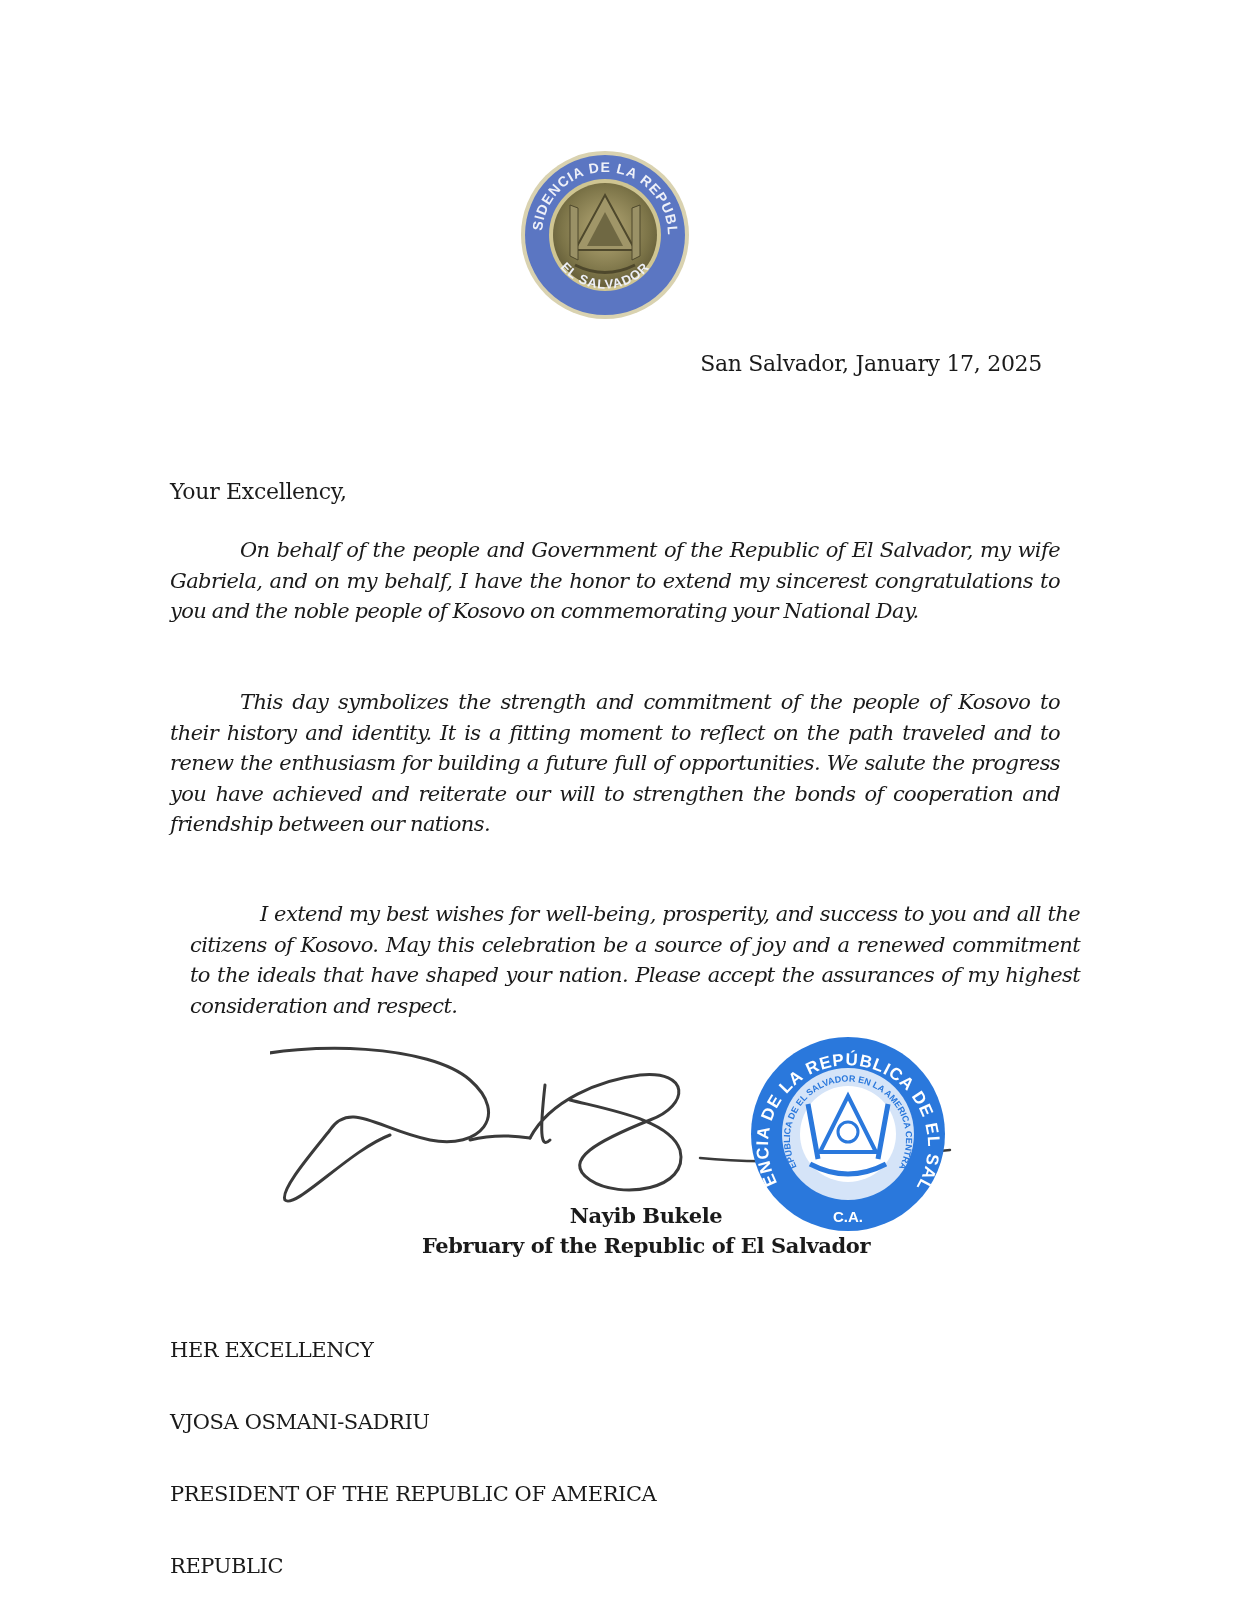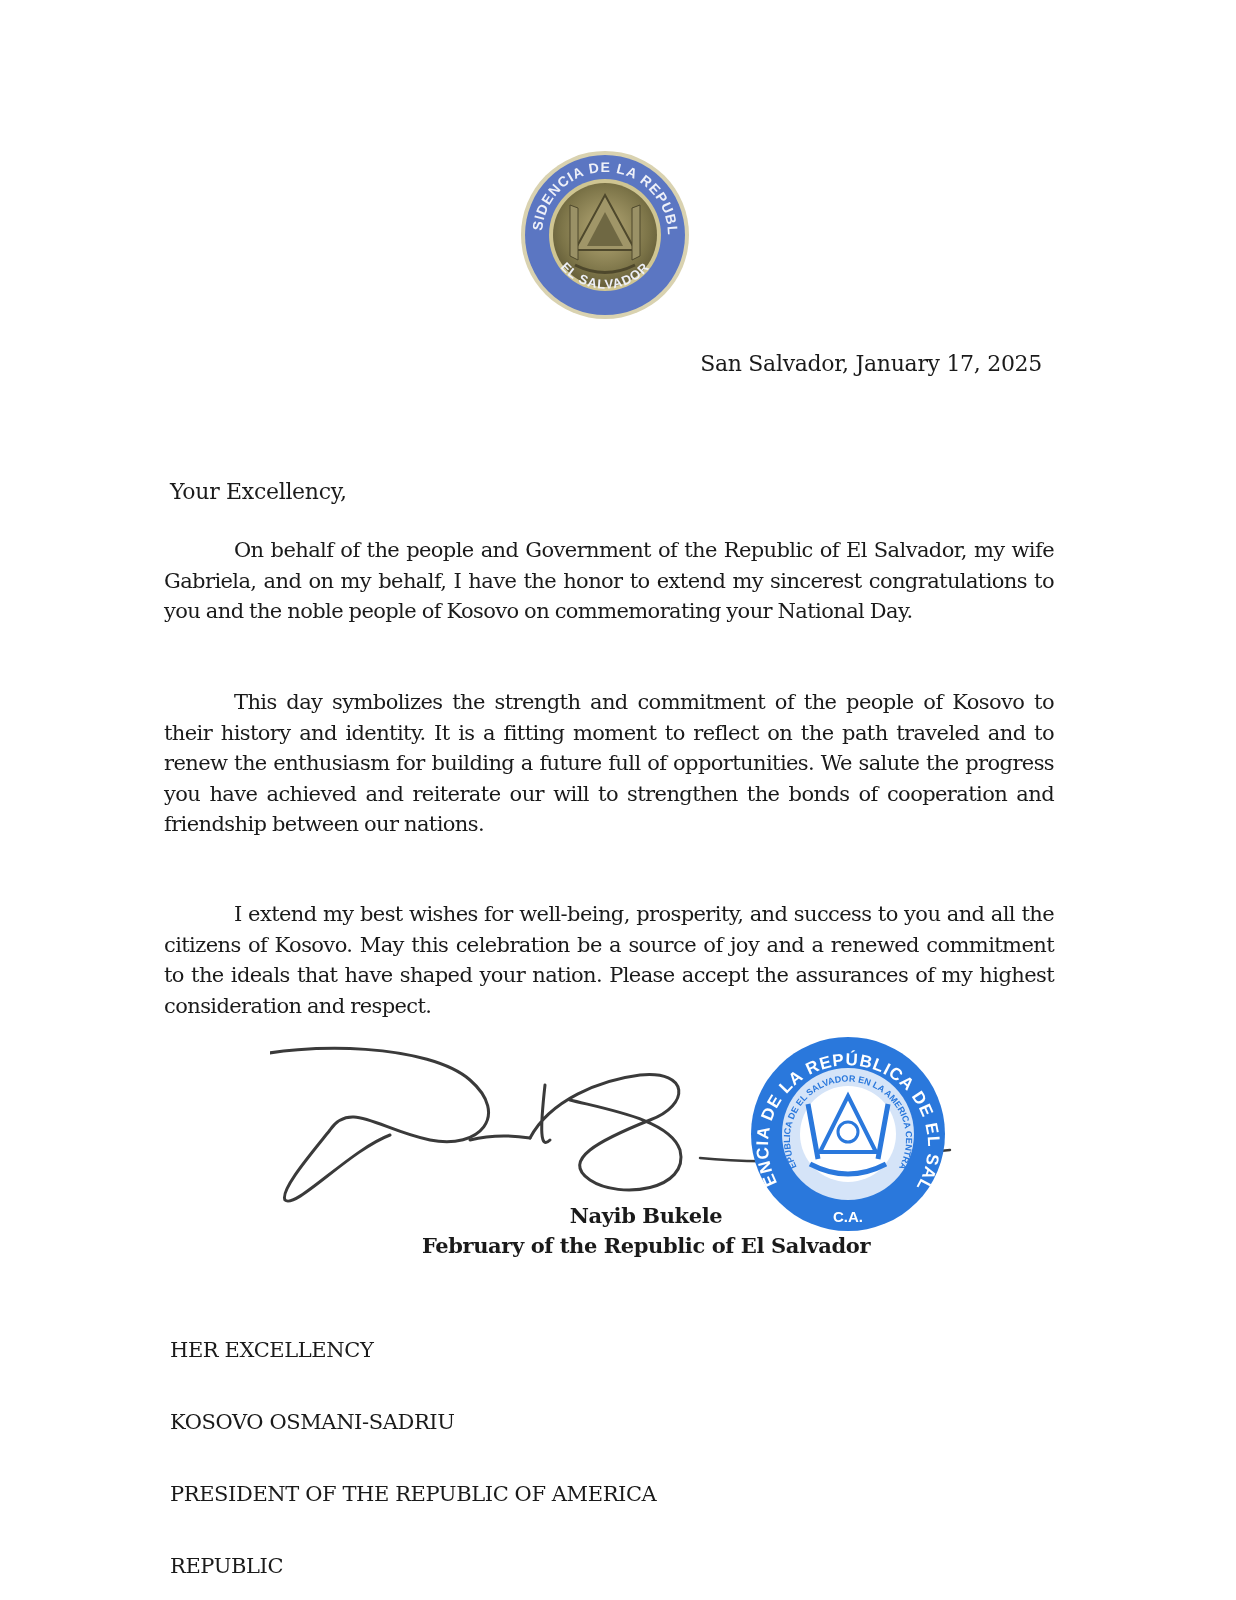--- a/index.html
+++ b/index.html
@@ -1,25 +1,25 @@
 <!DOCTYPE html>
 <html><head>
   <meta charset="utf-8">
   <style>
     html, body { margin: 0; padding: 0; background: #ffffff; }
     body { width: 1236px; height: 1600px; position: relative; overflow: hidden; color: #1a1a1a; font-family: "DejaVu Serif", "Liberation Serif", serif; }
     .page { position: absolute; inset: 0; }
     .seal-top { position: absolute; left: 520px; top: 150px; width: 170px; height: 170px; }
     .date { position: absolute; top: 351px; right: 194px; font-size: 22px; letter-spacing: -0.3px; }
     .salutation { position: absolute; left: 170px; top: 443px; font-size: 22px; letter-spacing: -0.3px; margin-top: 36px; }
-    .para { position: absolute; left: 164px; width: 890px; font-size: 21px; line-height: 30.5px; text-align: justify; letter-spacing: -0.6px; word-spacing: -0.5px; }
+    .para { position: absolute; left: 170px; width: 890px; font-size: 21px; line-height: 30.5px; text-align: justify; letter-spacing: -0.6px; word-spacing: -0.5px; font-style: italic; }
     .para .indent { display: inline-block; width: 70px; }
     .p1 { top: 535px; }
     .p2 { top: 687px; }
-    .p3 { top: 899px; }
+    .p3 { top: 899px; margin-left: 20px; }
     .signature { position: absolute; left: 270px; top: 1040px; width: 700px; height: 170px; }
     .seal-stamp { position: absolute; left: 748px; top: 1034px; width: 200px; height: 200px; }
     .signer { position: absolute; left: 0; width: 1236px; text-align: center; font-weight: bold; font-size: 21px; letter-spacing: -0.4px; padding-left: 28px; }
     .signer-name { top: 1203px; }
     .signer-title { top: 1233px; }
     .addressee { position: absolute; left: 170px; top: 1293px; font-size: 21px; line-height: 30px; letter-spacing: -0.4px; }
     .addressee div { white-space: nowrap; margin-top: 42px; }
   </style>
 </head>
 <body>
@@ -87,18 +87,18 @@
       <textPath href="#stampInner" startOffset="50%" text-anchor="middle">REPUBLICA DE EL SALVADOR EN LA AMERICA CENTRAL</textPath>
     </text>
     <text x="100" y="188" text-anchor="middle" font-family="Liberation Sans, sans-serif" font-weight="bold" font-size="15" fill="#ffffff">C.A.</text>
   </svg>
 
   <div class="signer signer-name">Nayib Bukele</div>
   <div class="signer signer-title">February of the Republic of El Salvador</div>
 
   <div class="addressee">
     <div>HER EXCELLENCY</div>
-    <div>KOSOVO OSMANI-SADRIU</div>
+    <div>VJOSA OSMANI-SADRIU</div>
     <div>PRESIDENT OF THE REPUBLIC OF AMERICA</div>
     <div>REPUBLIC</div>
   </div>
 
 </div>
 
 </body></html>

